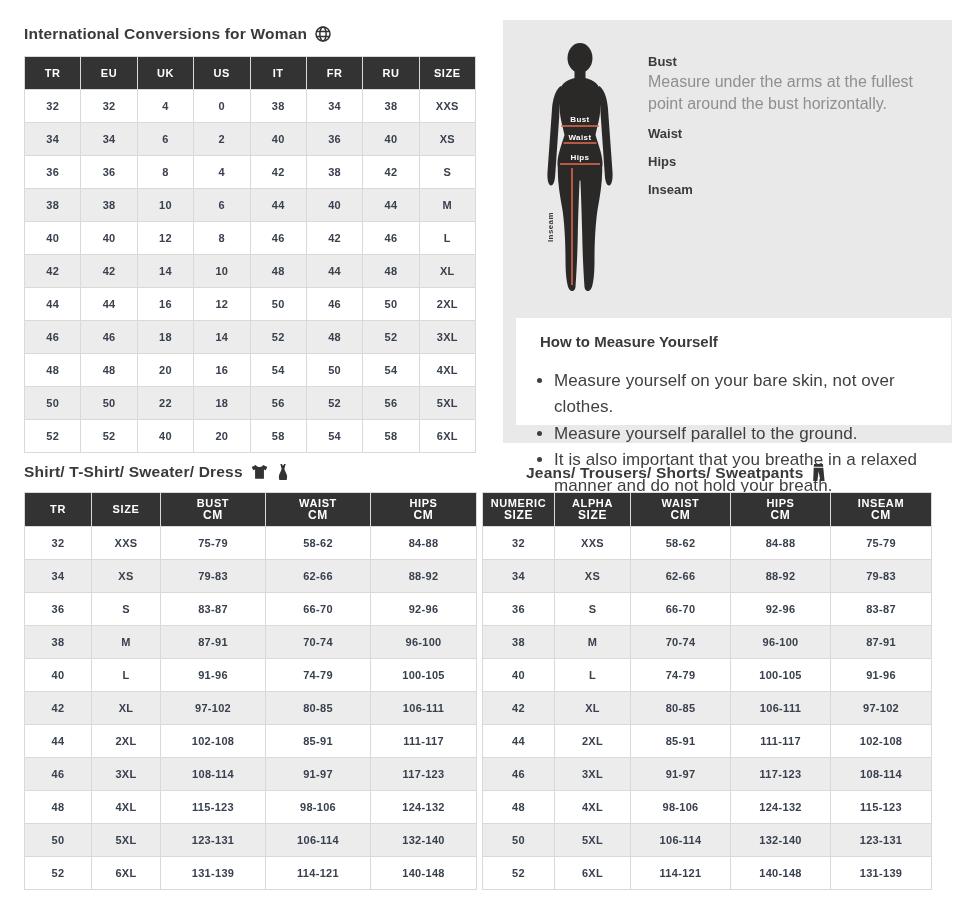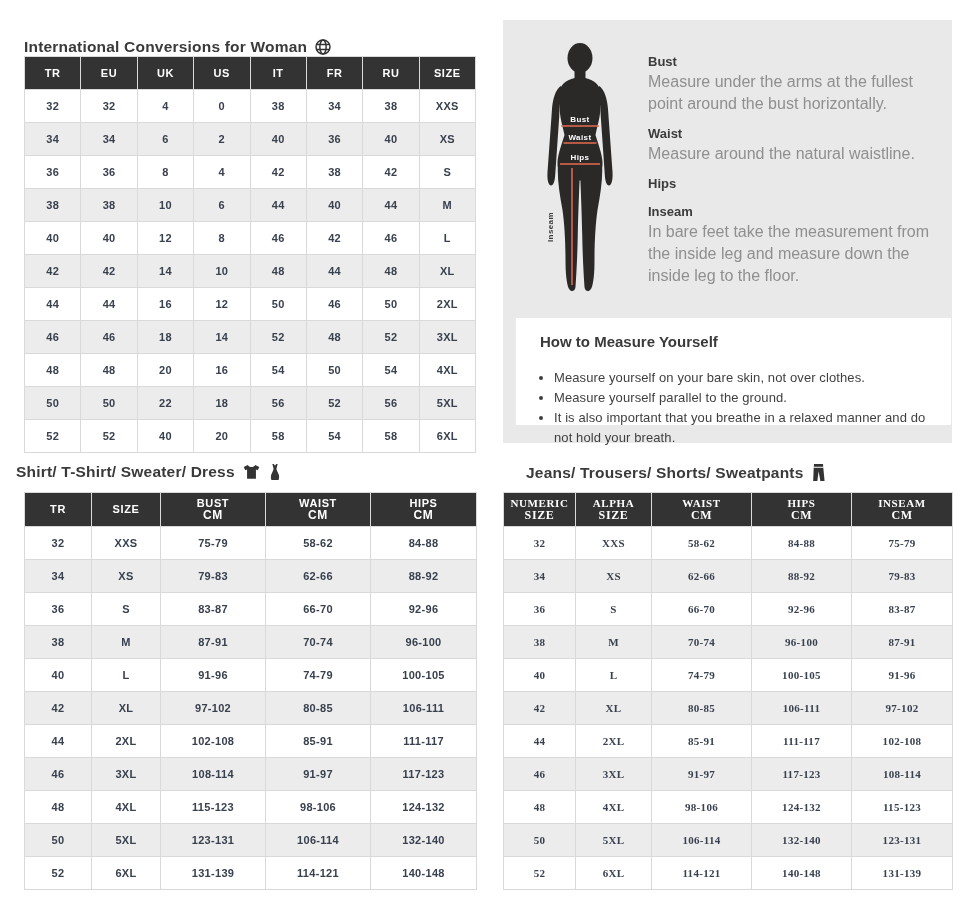--- a/index.html
+++ b/index.html
@@ -18,45 +18,45 @@
   th{
     background:#333333;color:#ffffff;font-size:11px;font-weight:bold;
     height:32px;letter-spacing:.6px;
   }
   td{height:32px;font-size:11px;font-weight:bold;color:#39404e;letter-spacing:.3px;}
   tbody tr:nth-child(even) td{background:#ececec;}
   .two-line th{height:33px;}
   .h-main{font-size:11px;font-weight:bold;line-height:1.15;letter-spacing:.6px;}
   .h-sub{font-size:12px;font-weight:600;line-height:1.1;letter-spacing:.6px;}
   
-  #conv-title{position:absolute;left:24px;top:38px;}
+  #conv-title{position:absolute;left:24px;top:25px;}
   #conv-table{position:absolute;left:24px;top:56px;width:452px;}
-  #shirt-title{position:absolute;left:16px;top:463px;}
+  #shirt-title{position:absolute;left:24px;top:463px;}
   #shirt-table{position:absolute;left:24px;top:492px;width:452px;}
   #jeans-title{position:absolute;left:526px;top:463px;}
-  #jeans-table{position:absolute;left:503px;top:492px;width:449px;font-family:Liberation Serif, serif;}
+  #jeans-table{position:absolute;left:482px;top:492px;width:449px;}
   
   #panel{
     position:absolute;left:503px;top:20px;width:449px;height:423px;
     background:#e9e9e9;
   }
   #figure{position:absolute;left:27px;top:22px;}
   #mg-items{
     position:absolute;left:145px;top:34px;width:292px;
     display:flex;flex-direction:column;gap:11px;
   }
   .mg-title{font-size:13px;font-weight:bold;color:#3b3b3b;margin-bottom:2px;}
   .mg-text{font-size:16px;color:#8f8f8f;line-height:1.38;}
   #howto{
     position:absolute;left:13px;top:298px;width:387px;height:77px;
     background:#ffffff;padding:15px 24px;
   }
   #howto h3{margin:0 0 18px 0;font-size:15px;font-weight:bold;color:#3a3a3a;}
   #howto ul{margin:0;padding-left:14px;list-style:disc;}
-  #howto li{font-size:13px;color:#3f3f3f;line-height:1.55;letter-spacing:.1px;}
+  #howto li{font-size:17px;color:#3f3f3f;line-height:1.55;letter-spacing:.1px;}
 </style>
 </head>
 <body>
 
 <main>
 
   <h2 id="conv-title">
     <span>International Conversions for Woman</span>
     <svg width="18" height="18" viewBox="0 0 24 24">
       <g fill="none" stroke="#333333" stroke-width="2">
@@ -218,28 +218,26 @@
       </g>
     </svg>
 
     <div id="mg-items">
         <div class="mg-item">
           <div class="mg-title">Bust</div>
           <div class="mg-text">Measure under the arms at the fullest point around the bust horizontally.</div>
         </div>
         <div class="mg-item">
           <div class="mg-title">Waist</div>
-          <div class="mg-text">Measure around the natural waistline.</div>
         </div>
         <div class="mg-item">
           <div class="mg-title">Hips</div>
         </div>
         <div class="mg-item">
           <div class="mg-title">Inseam</div>
-          <div class="mg-text">In bare feet take the measurement from the inside leg and measure down the inside leg to the floor.</div>
         </div>
       </div>
 
     <div id="howto">
       <h3>How to Measure Yourself</h3>
       <ul>
           <li>Measure yourself on your bare skin, not over clothes.</li>
           <li>Measure yourself parallel to the ground.</li>
           <li>It is also important that you breathe in a relaxed manner and do not hold your breath.</li>
         </ul>

